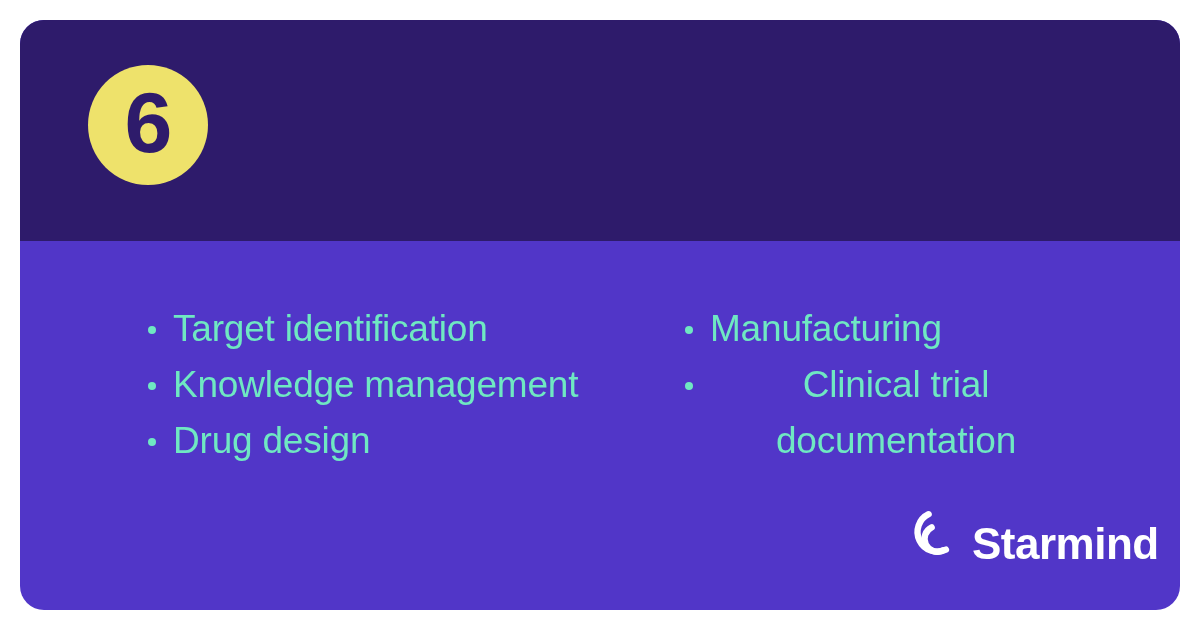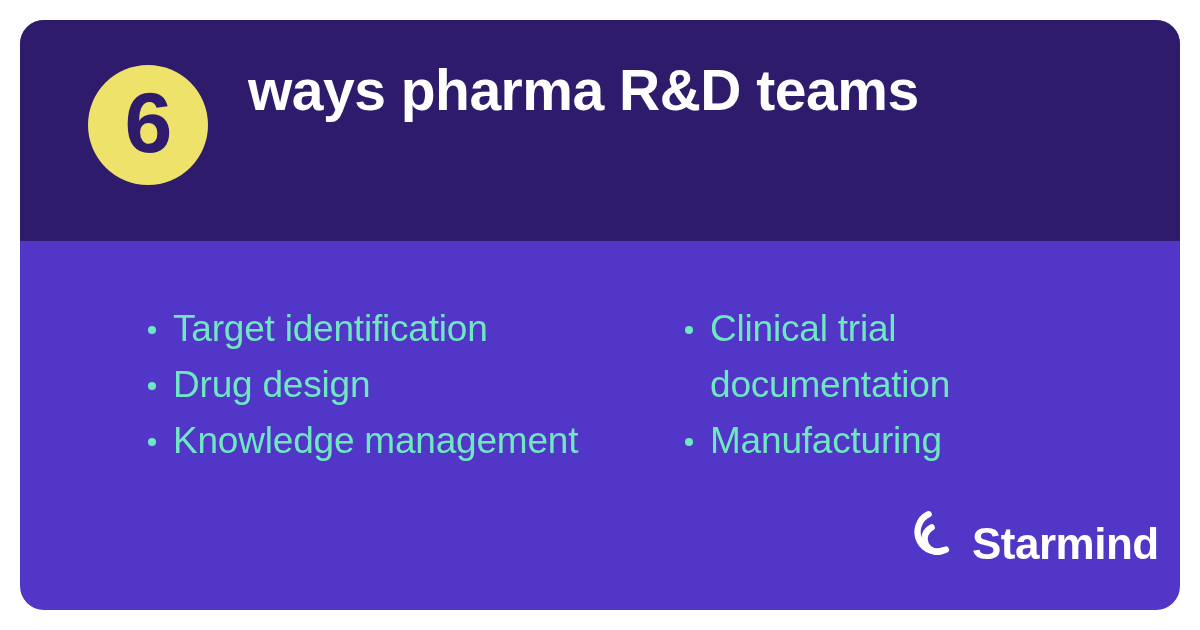--- a/index.html
+++ b/index.html
@@ -119,21 +119,21 @@
   }
   ul.bullets li .dot {
     position: absolute;
     left: 3px;
     top: 25px;
     width: 8px;
     height: 8px;
     border-radius: 50%;
     background: #6FE8C2;
   }
-  ul.bullets li .txt { display: inline-block; }
+  ul.bullets li .txt { display: inline-block; text-align: center; }
 
   
   .logo {
     position: absolute;
     left: 882px;
     top: 480px;
     width: 236px;
     height: 70px;
     display: flex;
     align-items: center;
@@ -162,55 +162,54 @@
 
   <div class="card">
 
     <div class="header-band">
 
       <div class="badge">
         <span class="badge-number">6</span>
       </div>
 
       <div class="headline">
-        <span class="hl-line">ways pharma R&amp;D teams</span>
       </div>
 
     </div>
 
     <div class="body-area">
 
       <div class="columns">
 
         <div class="col col-left">
           <ul class="bullets">
             <li>
               <span class="dot"></span>
               <span class="txt">Target identification</span>
             </li>
             <li>
               <span class="dot"></span>
+              <span class="txt">Knowledge management</span>
+            </li>
+            <li>
+              <span class="dot"></span>
               <span class="txt">Drug design</span>
-            </li>
-            <li>
-              <span class="dot"></span>
-              <span class="txt">Knowledge management</span>
             </li>
           </ul>
         </div>
 
         <div class="col col-right">
           <ul class="bullets">
             <li>
               <span class="dot"></span>
+              <span class="txt">Manufacturing</span>
+            </li>
+            <li>
+              <span class="dot"></span>
               <span class="txt">Clinical trial documentation</span>
-            </li>
-            <li>
-              <span class="dot"></span>
-              <span class="txt">Manufacturing</span>
             </li>
           </ul>
         </div>
 
       </div>
 
     </div>
 
     <div class="logo">
       <span class="logo-mark">

